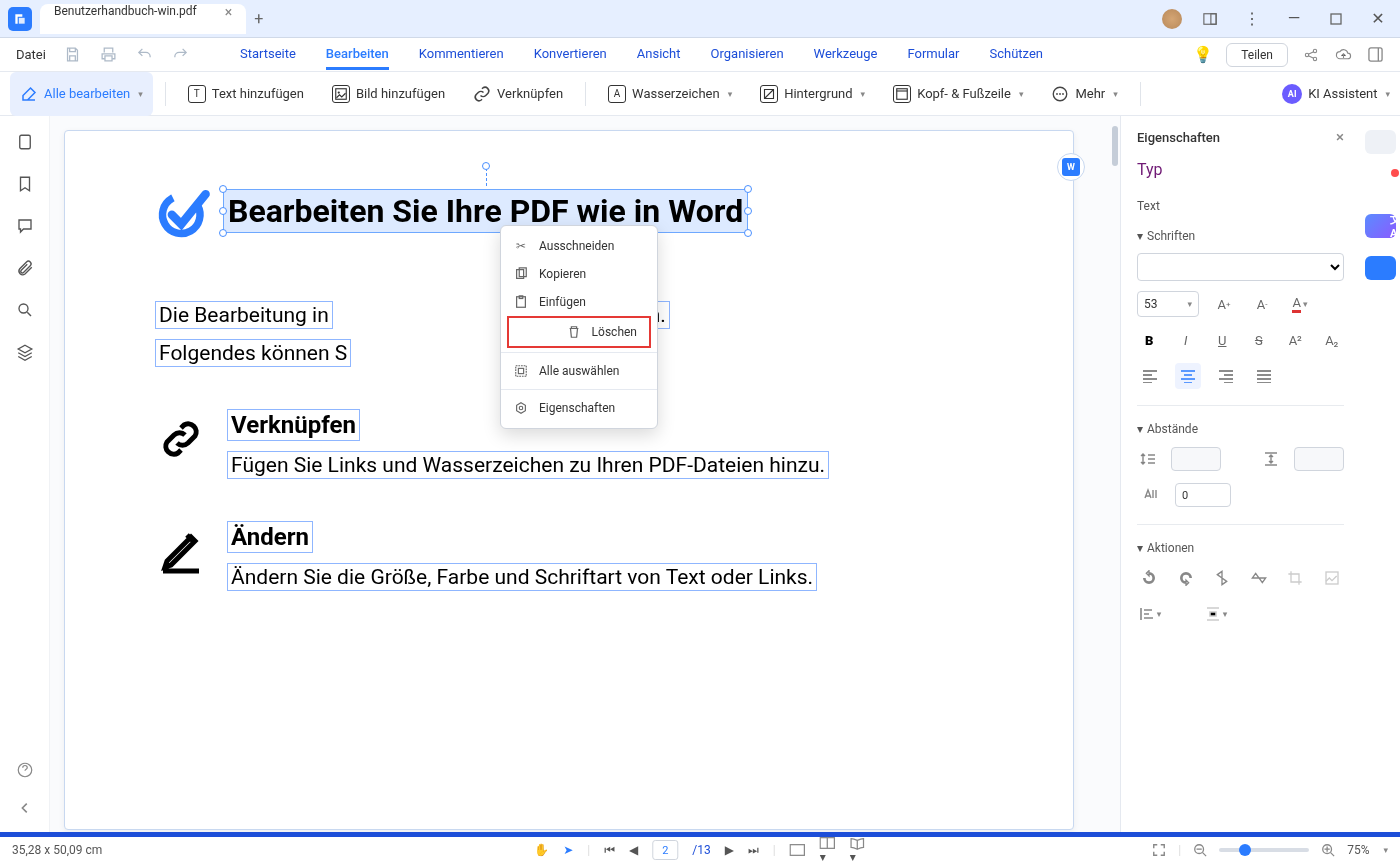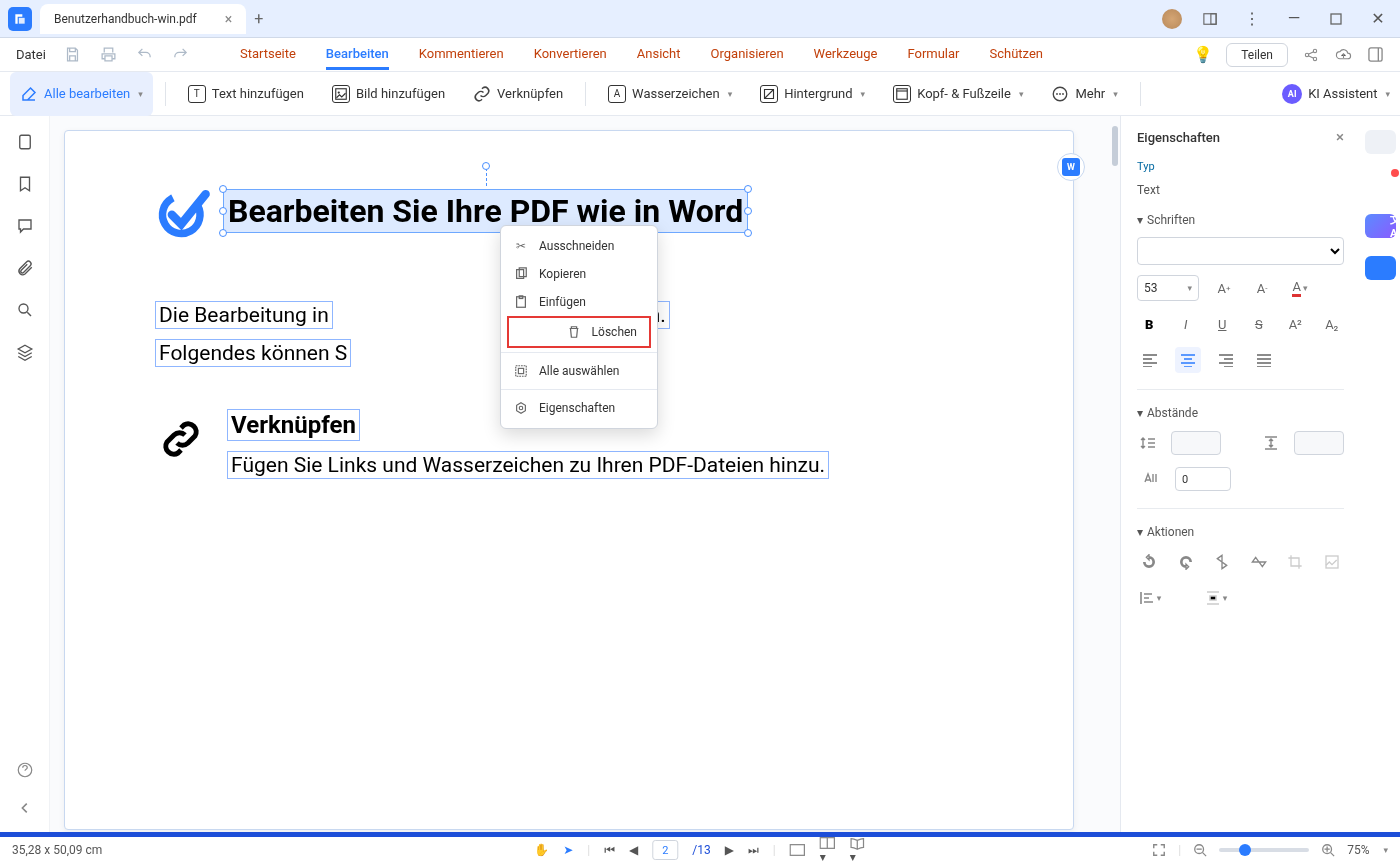--- a/index.html
+++ b/index.html
@@ -1,30 +1,30 @@
 <!DOCTYPE html>
 <html><head>
 <meta charset="utf-8">
 <style>
 *{box-sizing:border-box;margin:0;padding:0;font-family:-apple-system,BlinkMacSystemFont,"Segoe UI",Roboto,Arial,sans-serif;}
 body{width:1400px;height:863px;background:#fff;overflow:hidden;position:relative;}
 .titlebar{height:38px;background:#e6efff;display:flex;align-items:center;padding:0 8px;border-bottom:1px solid #d0d9e8;}
 .app-icon{width:24px;height:24px;background:#2b7cff;border-radius:5px;display:flex;align-items:center;justify-content:center;color:#fff;font-weight:bold;font-size:13px;}
-.tab{height:30px;background:#fff;border-radius:8px 8px 0 0;display:flex;align-items:center;padding:0 14px;margin-left:8px;font-size:12px;color:#333;gap:28px;margin-top:0;}
+.tab{height:30px;background:#fff;border-radius:8px 8px 0 0;display:flex;padding:0 14px;margin-left:8px;font-size:12px;color:#333;gap:28px;margin-top:0;}
 .tab-close{color:#888;font-size:14px;cursor:pointer;}
 .tab-add{margin-left:8px;color:#666;font-size:16px;cursor:pointer;}
 .titlebar-right{margin-left:auto;display:flex;align-items:center;gap:14px;}
 .avatar{width:20px;height:20px;border-radius:50%;background:radial-gradient(#d4a574,#b8895a);}
 .win-btn{width:28px;height:28px;display:flex;align-items:center;justify-content:center;color:#555;cursor:pointer;}
 .menubar{height:34px;background:#fff;display:flex;align-items:center;padding:0 16px;border-bottom:1px solid #e5e9f0;}
 .file-menu{font-size:13px;color:#333;margin-right:18px;}
 .qat{display:flex;gap:18px;align-items:center;margin-right:50px;}
 .qat-icon{width:18px;height:18px;color:#999;display:flex;align-items:center;justify-content:center;}
 .main-tabs{display:flex;gap:30px;font-size:13px;}
-.main-tab{color:#c2410c;padding:6px 0;cursor:pointer;}
+.main-tab{color:#1d4ed8;padding:6px 0;cursor:pointer;}
 .main-tab.active{color:#2b7cff;border-bottom:3px solid #2b7cff;font-weight:500;}
 .menubar-right{margin-left:auto;display:flex;align-items:center;gap:14px;}
 .share-btn{border:1px solid #d0d5dd;border-radius:6px;padding:4px 14px;font-size:12px;color:#333;}
 .toolbar{height:44px;display:flex;align-items:center;padding:0 10px;border-bottom:1px solid #e5e9f0;gap:8px;}
 .tbtn{display:flex;align-items:center;gap:6px;padding:13px 10px;font-size:13px;color:#333;border-radius:6px;}
 .tbtn.primary{background:#e8effe;color:#2b7cff;}
 .tbtn .ic{width:18px;height:18px;border:1.5px solid currentColor;border-radius:3px;display:inline-flex;align-items:center;justify-content:center;font-size:10px;}
 .tsep{width:1px;height:24px;background:#e0e4ea;margin:0 4px;}
 .chev{font-size:9px;color:#888;margin-left:2px;}
 .ai-btn{margin-left:auto;display:flex;align-items:center;gap:6px;font-size:13px;color:#333;}
@@ -56,21 +56,21 @@
 .feat-text{font-size:21px;}
 .feat-title{font-weight:700;font-size:24px;}
 .context-menu{position:absolute;top:225px;left:500px;width:158px;background:#fff;border:1px solid #d0d5dd;border-radius:6px;box-shadow:0 6px 18px rgba(0,0,0,0.15);padding:6px 0;z-index:100;}
 .cm-item{display:flex;align-items:center;gap:10px;padding:6px 12px;font-size:12px;color:#333;cursor:pointer;}
 .cm-sep{height:1px;background:#e5e9f0;margin:4px 0;}
 .cm-icon{width:16px;height:16px;color:#666;display:flex;align-items:center;justify-content:center;font-size:12px;}
 .cm-highlight{border:2px solid #e53935;margin:0 6px;justify-content:flex-end;}
 .right-panel{width:240px;background:#fff;border-left:1px solid #e5e9f0;padding:12px 16px;font-size:13px;color:#333;overflow-y:auto;}
 .rp-header{display:flex;justify-content:space-between;align-items:center;font-weight:500;margin-bottom:14px;}
 .rp-close{color:#888;cursor:pointer;font-size:15px;}
-.rp-label{font-size:11px;color:#0369a1;margin-bottom:10px;}
+.rp-label{font-size:16px;color:#701a75;margin-bottom:20px;}
 .rp-value{font-size:12px;color:#555;margin-bottom:16px;}
 .rp-section{font-size:12px;color:#555;margin:14px 0 10px;display:flex;align-items:center;gap:4px;}
 .rp-select{width:100%;height:28px;border:1px solid #d0d5dd;border-radius:4px;background:#fff;}
 .rp-row{display:flex;gap:12px;align-items:center;margin-top:10px;}
 .rp-size{width:62px;height:26px;border:1px solid #d0d5dd;border-radius:4px;padding:0 6px;font-size:12px;display:flex;align-items:center;justify-content:space-between;}
 .rp-iconbtn{width:26px;height:26px;display:flex;align-items:center;justify-content:center;color:#666;border-radius:4px;}
 .rp-divider{height:1px;background:#e8ebef;margin:16px 0;}
 .rp-spinbox{width:56px;height:24px;border:1px solid #d0d5dd;border-radius:4px;background:#f7f8fa;font-size:11px;display:flex;align-items:center;padding:0 6px;color:#999;}
 .far-rail{width:40px;background:#fff;display:flex;flex-direction:column;align-items:center;padding-top:14px;gap:18px;}
 .far-icon{width:24px;height:24px;border-radius:6px;display:flex;align-items:center;justify-content:center;font-size:14px;padding-left:31px;}
@@ -325,20 +325,28 @@
         <span class="tbox"><span>Folgendes können S</span></span>
       </div>
       <div class="feat-row">
         <div class="feat-icon">
             <svg viewBox="0 0 52 52">
               <path fill="none" stroke="#000" stroke-width="5" d="M22 30a8 8 0 0011 0l7-7a8 8 0 00-11-11l-3 3M30 22a8 8 0 00-11 0l-7 7a8 8 0 0011 11l3-3"></path>
             </svg>
           </div>
         <div class="feat-text"><span class="tbox feat-title"><span>Verknüpfen</span></span><br><span class="tbox"><span>Fügen Sie Links und Wasserzeichen zu Ihren PDF-Dateien hinzu.</span></span></div>
       </div>
+      <div class="feat-row">
+        <div class="feat-icon">
+            <svg viewBox="0 0 52 52">
+              <path fill="none" stroke="#000" stroke-width="5" d="M10 42l6-2 24-24-4-4-24 24zM32 10l6 6M8 46h36"></path>
+            </svg>
+          </div>
+        <div class="feat-text"><span class="tbox feat-title"><span>Ändern</span></span><br><span class="tbox"><span>Ändern Sie die Größe, Farbe und Schriftart von Text oder Links.</span></span></div>
+      </div>
     </div>
     <div class="canvas-scroll">
         <div class="scroll-thumb"></div>
       </div>
   </div>
 
   <div class="right-panel">
     <div class="rp-header">
         <span>Eigenschaften</span>
         <span class="rp-close">×</span>

